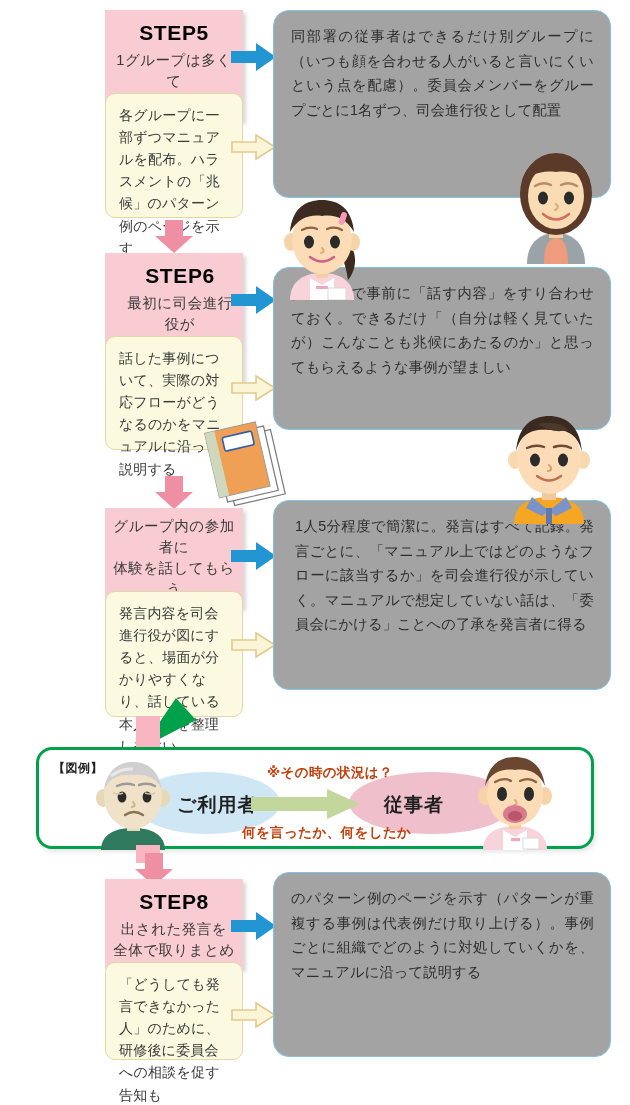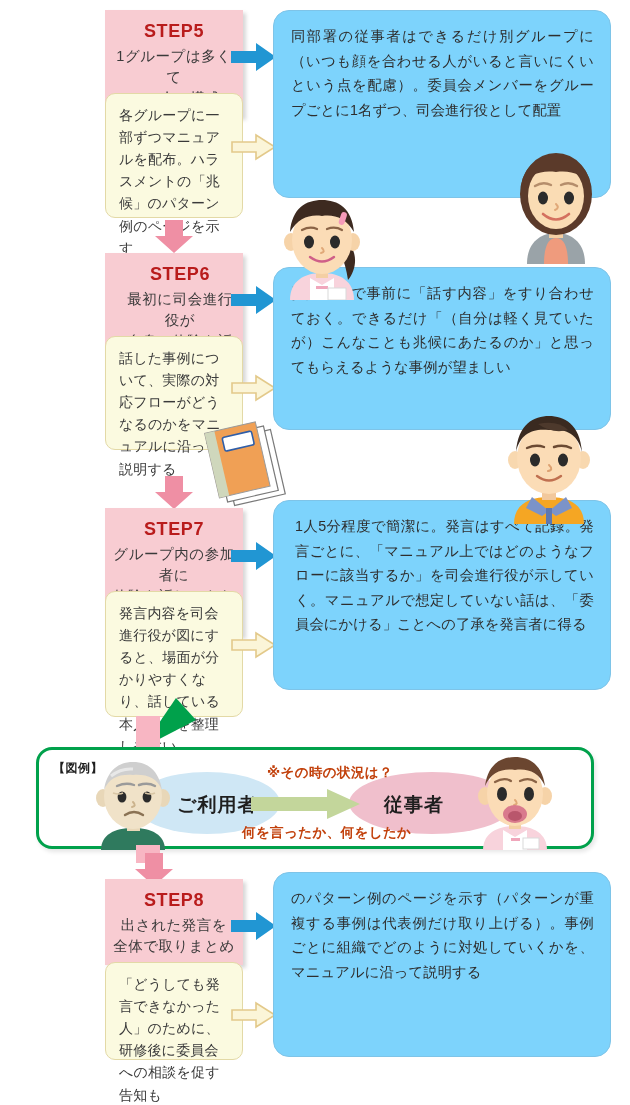--- a/index.html
+++ b/index.html
@@ -24,23 +24,23 @@
     padding:8px 4px 8px 4px;
     text-align:center;
     color:#3a3a3a;
     font-size:14.5px;
     line-height:1.45;
     letter-spacing:.5px;
     box-shadow:3px 3px 4px rgba(0,0,0,.16);
   }
   .step-head .step-no{
     display:block;
-    color:#b91c1c;
+    color:#000000;
     font-weight:bold;
-    font-size:18px;
+    font-size:21px;
     letter-spacing:.6px;
     margin-bottom:2px;
   }
   .step-head .step-l{display:block;}
 
   
   .note{
     position:absolute;
     width:138px;
     box-sizing:border-box;
@@ -51,21 +51,21 @@
     font-size:14px;
     line-height:1.58;
     color:#3a3a3a;
     letter-spacing:.2px;
   }
 
   
   .bubble{
     position:absolute;
     box-sizing:border-box;
-    background:#7dd3fc;
+    background:#a3a3a3;
     border:1.8px solid #7ec4e8;
     border-radius:16px;
     padding:13px 16px 13px 17px;
     font-size:14.3px;
     line-height:1.72;
     color:#2e2e2e;
     letter-spacing:.1px;
     text-align:justify;
   }
 
@@ -228,21 +228,20 @@
       <rect x="17" y="9" width="10" height="66" fill="#cfd7bc"></rect>
       <rect x="33" y="17" width="30" height="14" rx="2" fill="#ffffff" stroke="#2f5ea8" stroke-width="1.6"></rect>
     </g>
   </svg>
 
   <svg class="arrow-pink-down" style="left:154px;top:476px;" viewBox="0 0 40 34">
     <path d="M11 0 L29 0 L29 16 L39 16 L20 33 L1 16 L11 16 Z" fill="#ef8fa4"></path>
   </svg>
 
   <div class="step-head" style="left:105px;top:508px;">
-    <span class="step-no">STEP7</span>
     <span class="step-l">グループ内の参加者に</span>
     <span class="step-l">体験を話してもらう</span>
   </div>
 
   <div class="note" style="left:105px;top:591px;height:126px;">発言内容を司会進行役が図にすると、場面が分かりやすくなり、話している本人も頭を整理しやすい</div>
 
   <svg class="arrow-blue" style="left:231px;top:541px;" viewBox="0 0 46 30">
     <path d="M0 9 L25 9 L25 1 L45 15 L25 29 L25 21 L0 21 Z" fill="#2196d3"></path>
   </svg>
 

